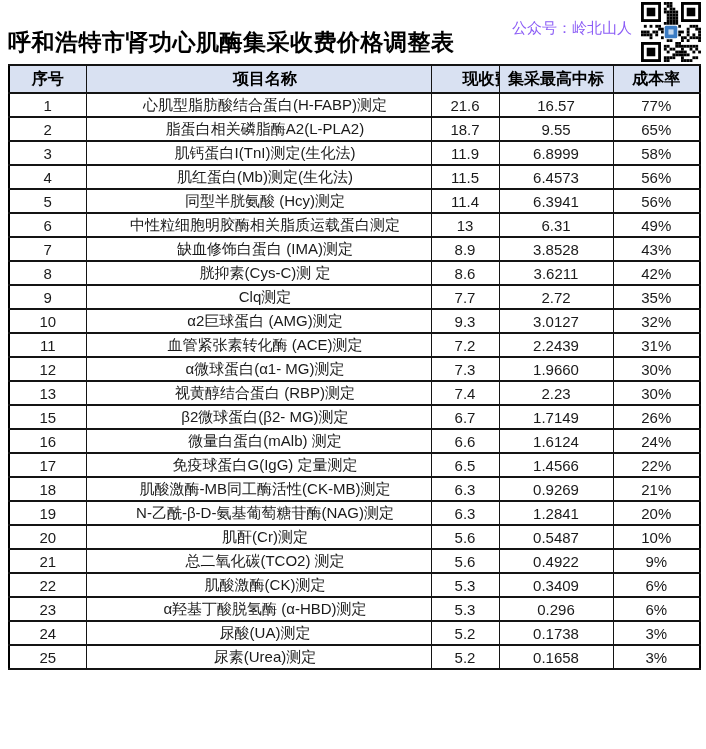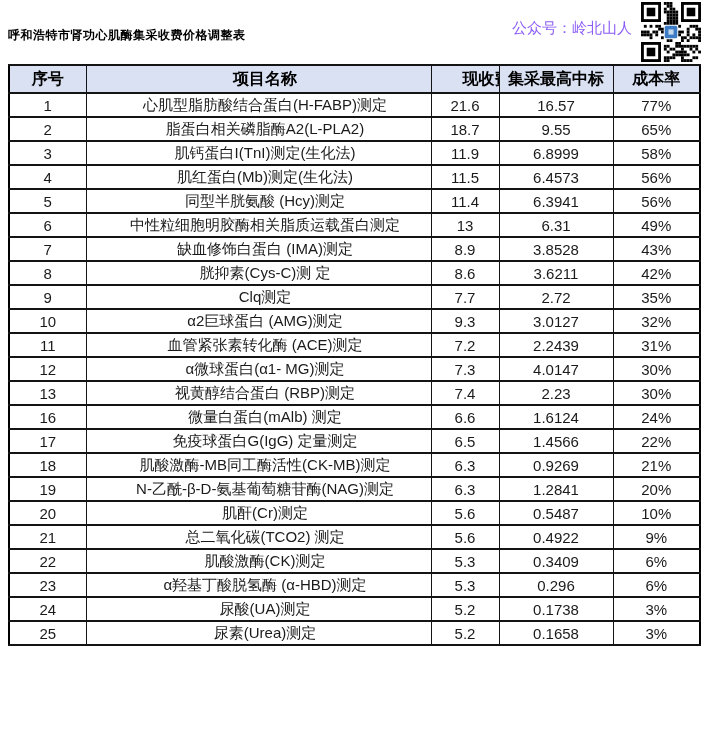--- a/index.html
+++ b/index.html
@@ -7,21 +7,21 @@
     width: 706px; height: 749px;
     background: #ffffff;
     font-family: "Liberation Sans", "DejaVu Sans", sans-serif;
     color: #1a1a1a;
     overflow: hidden;
     position: relative;
   }
   .page-title {
     position: absolute;
     left: 8px; top: 27px;
-    font-size: 12px;
+    font-size: 23px;
     font-weight: bold;
     color: #000000;
     letter-spacing: 0.5px;
     white-space: nowrap;
   }
   .pub-label {
     position: absolute;
     top: 19px; right: 74px;
     font-size: 15px;
     color: #8b5cf6;
@@ -308,33 +308,40 @@
     <td class="c-name">血管紧张素转化酶 (ACE)测定</td>
     <td class="c-fee">7.2</td>
     <td class="c-bid">2.2439</td>
     <td class="c-rate">31%</td>
   </tr>
 
   <tr>
     <td class="c-no">12</td>
     <td class="c-name">α微球蛋白(α1- MG)测定</td>
     <td class="c-fee">7.3</td>
-    <td class="c-bid">4.0147</td>
+    <td class="c-bid">1.9660</td>
     <td class="c-rate">30%</td>
   </tr>
 
   <tr>
     <td class="c-no">13</td>
     <td class="c-name">视黄醇结合蛋白 (RBP)测定</td>
     <td class="c-fee">7.4</td>
     <td class="c-bid">2.23</td>
     <td class="c-rate">30%</td>
   </tr>
 
 
+  <tr>
+    <td class="c-no">15</td>
+    <td class="c-name">β2微球蛋白(β2- MG)测定</td>
+    <td class="c-fee">6.7</td>
+    <td class="c-bid">1.7149</td>
+    <td class="c-rate">26%</td>
+  </tr>
 
   <tr>
     <td class="c-no">16</td>
     <td class="c-name">微量白蛋白(mAlb) 测定</td>
     <td class="c-fee">6.6</td>
     <td class="c-bid">1.6124</td>
     <td class="c-rate">24%</td>
   </tr>
 
   <tr>

